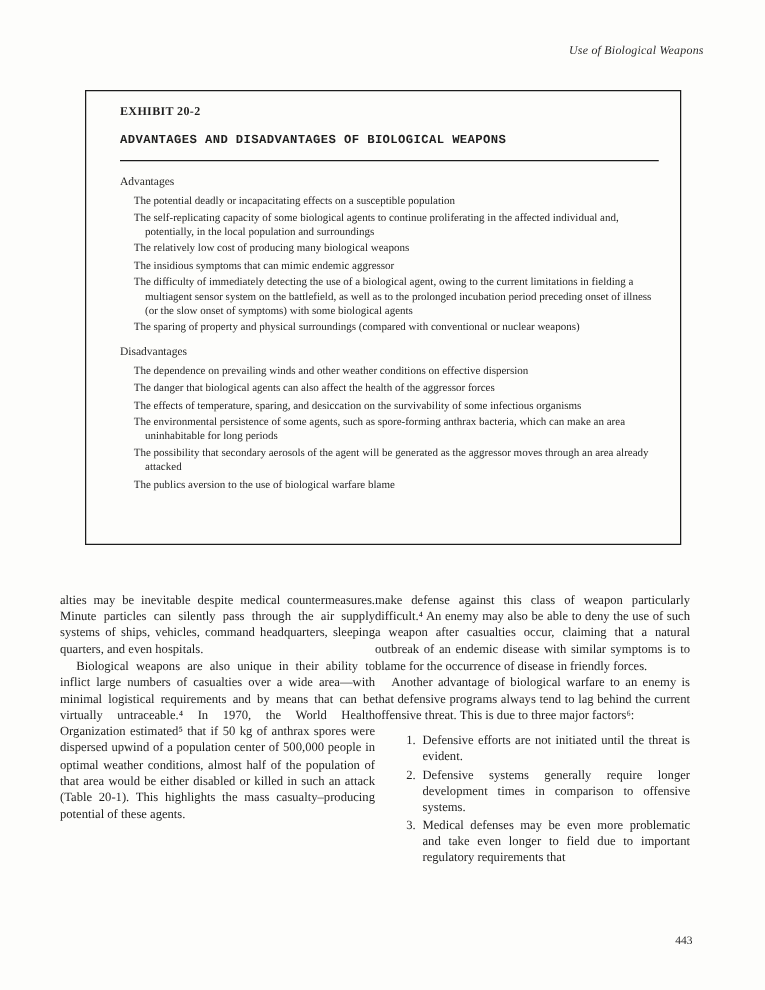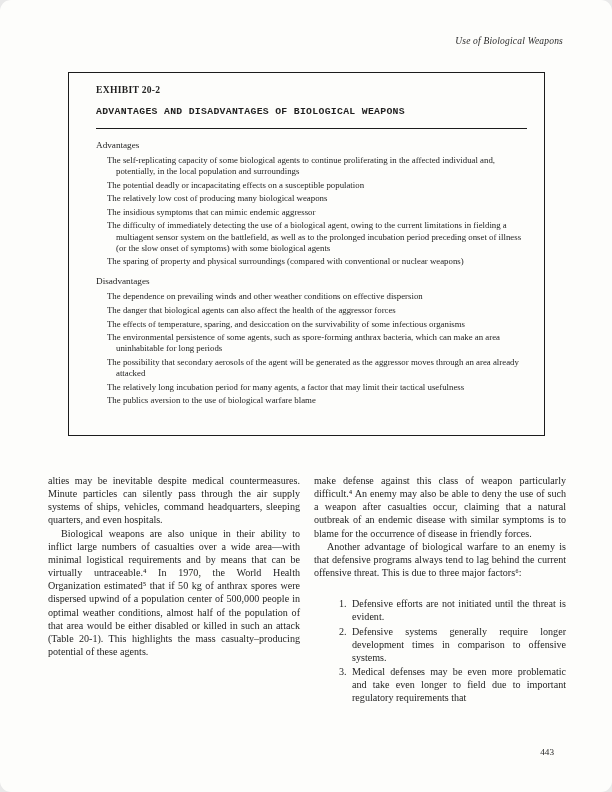--- a/index.html
+++ b/index.html
@@ -6,21 +6,20 @@
   body { background: #e9e9e9; }
   .page {
     position: relative;
     width: 612px;
     height: 792px;
     margin: 0 auto;
     background: #fdfdfb;
     font-family: "Liberation Serif", "DejaVu Serif", serif;
     color: #1f1f1f;
     overflow: hidden;
-    border-radius: 11px;
   }
   .running-head {
     position: absolute;
     top: 36px;
     right: 49px;
     font-style: italic;
     font-size: 9.5px;
     letter-spacing: 0.2px;
     color: #2a2a2a;
   }
@@ -67,34 +66,32 @@
     text-indent: -9px;
     margin-bottom: 2.5px;
     color: #242424;
   }
   .body-columns {
     position: absolute;
     top: 474px;
     left: 48px;
     width: 518px;
     display: flex;
-    gap: 14px;
-    justify-content: flex-end;
   }
   .column {
     width: 252px;
     font-size: 10.1px;
     line-height: 13.15px;
     text-align: justify;
     color: #1d1d1d;
   }
   .column p { margin: 0; }
   .column p.indent { text-indent: 13px; }
   .numbered-list {
-    margin: 18px 0 0 18px;
+    margin: 7px 0 0 18px;
     padding-left: 17px;
   }
   .numbered-list li {
     text-align: justify;
     padding-left: 3px;
     margin-bottom: 1px;
   }
   .page-number {
     position: absolute;
     bottom: 35px;
@@ -111,36 +108,35 @@
 
   <div class="running-head">Use of Biological Weapons</div>
 
   <div class="exhibit-box">
     <div class="exhibit-label">EXHIBIT 20-2</div>
     <div class="exhibit-title">ADVANTAGES AND DISADVANTAGES OF BIOLOGICAL WEAPONS</div>
     <hr class="exhibit-rule">
 
     <div class="section-heading">Advantages</div>
     <ul class="exhibit-list">
+        <li>The potential deadly or incapacitating effects on a susceptible population</li>
         <li>The self-replicating capacity of some biological agents to continue proliferating in the affected individual and, potentially, in the local population and surroundings</li>
-        <li>The potential deadly or incapacitating effects on a susceptible population</li>
         <li>The relatively low cost of producing many biological weapons</li>
         <li>The insidious symptoms that can mimic endemic aggressor</li>
         <li>The difficulty of immediately detecting the use of a biological agent, owing to the current limitations in fielding a multiagent sensor system on the battlefield, as well as to the prolonged incubation period preceding onset of illness (or the slow onset of symptoms) with some biological agents</li>
         <li>The sparing of property and physical surroundings (compared with conventional or nuclear weapons)</li>
       </ul>
 
     <div class="section-heading">Disadvantages</div>
     <ul class="exhibit-list">
         <li>The dependence on prevailing winds and other weather conditions on effective dispersion</li>
         <li>The danger that biological agents can also affect the health of the aggressor forces</li>
         <li>The effects of temperature, sparing, and desiccation on the survivability of some infectious organisms</li>
         <li>The environmental persistence of some agents, such as spore-forming anthrax bacteria, which can make an area uninhabitable for long periods</li>
         <li>The possibility that secondary aerosols of the agent will be generated as the aggressor moves through an area already attacked</li>
-        <li>The relatively long incubation period for many agents, a factor that may limit their tactical usefulness</li>
         <li>The publics aversion to the use of biological warfare blame</li>
       </ul>
   </div>
 
   <div class="body-columns">
     <div class="column">
       <p>alties may be inevitable despite medical countermeasures. Minute particles can silently pass through the air supply systems of ships, vehicles, command headquarters, sleeping quarters, and even hospitals.</p>
       <p class="indent">Biological weapons are also unique in their ability to inflict large numbers of casualties over a wide area—with minimal logistical requirements and by means that can be virtually untraceable.⁴ In 1970, the World Health Organization estimated⁵ that if 50 kg of anthrax spores were dispersed upwind of a population center of 500,000 people in optimal weather conditions, almost half of the population of that area would be either disabled or killed in such an attack (Table 20-1). This highlights the mass casualty–producing potential of these agents.</p>
     </div>
     <div class="column">

